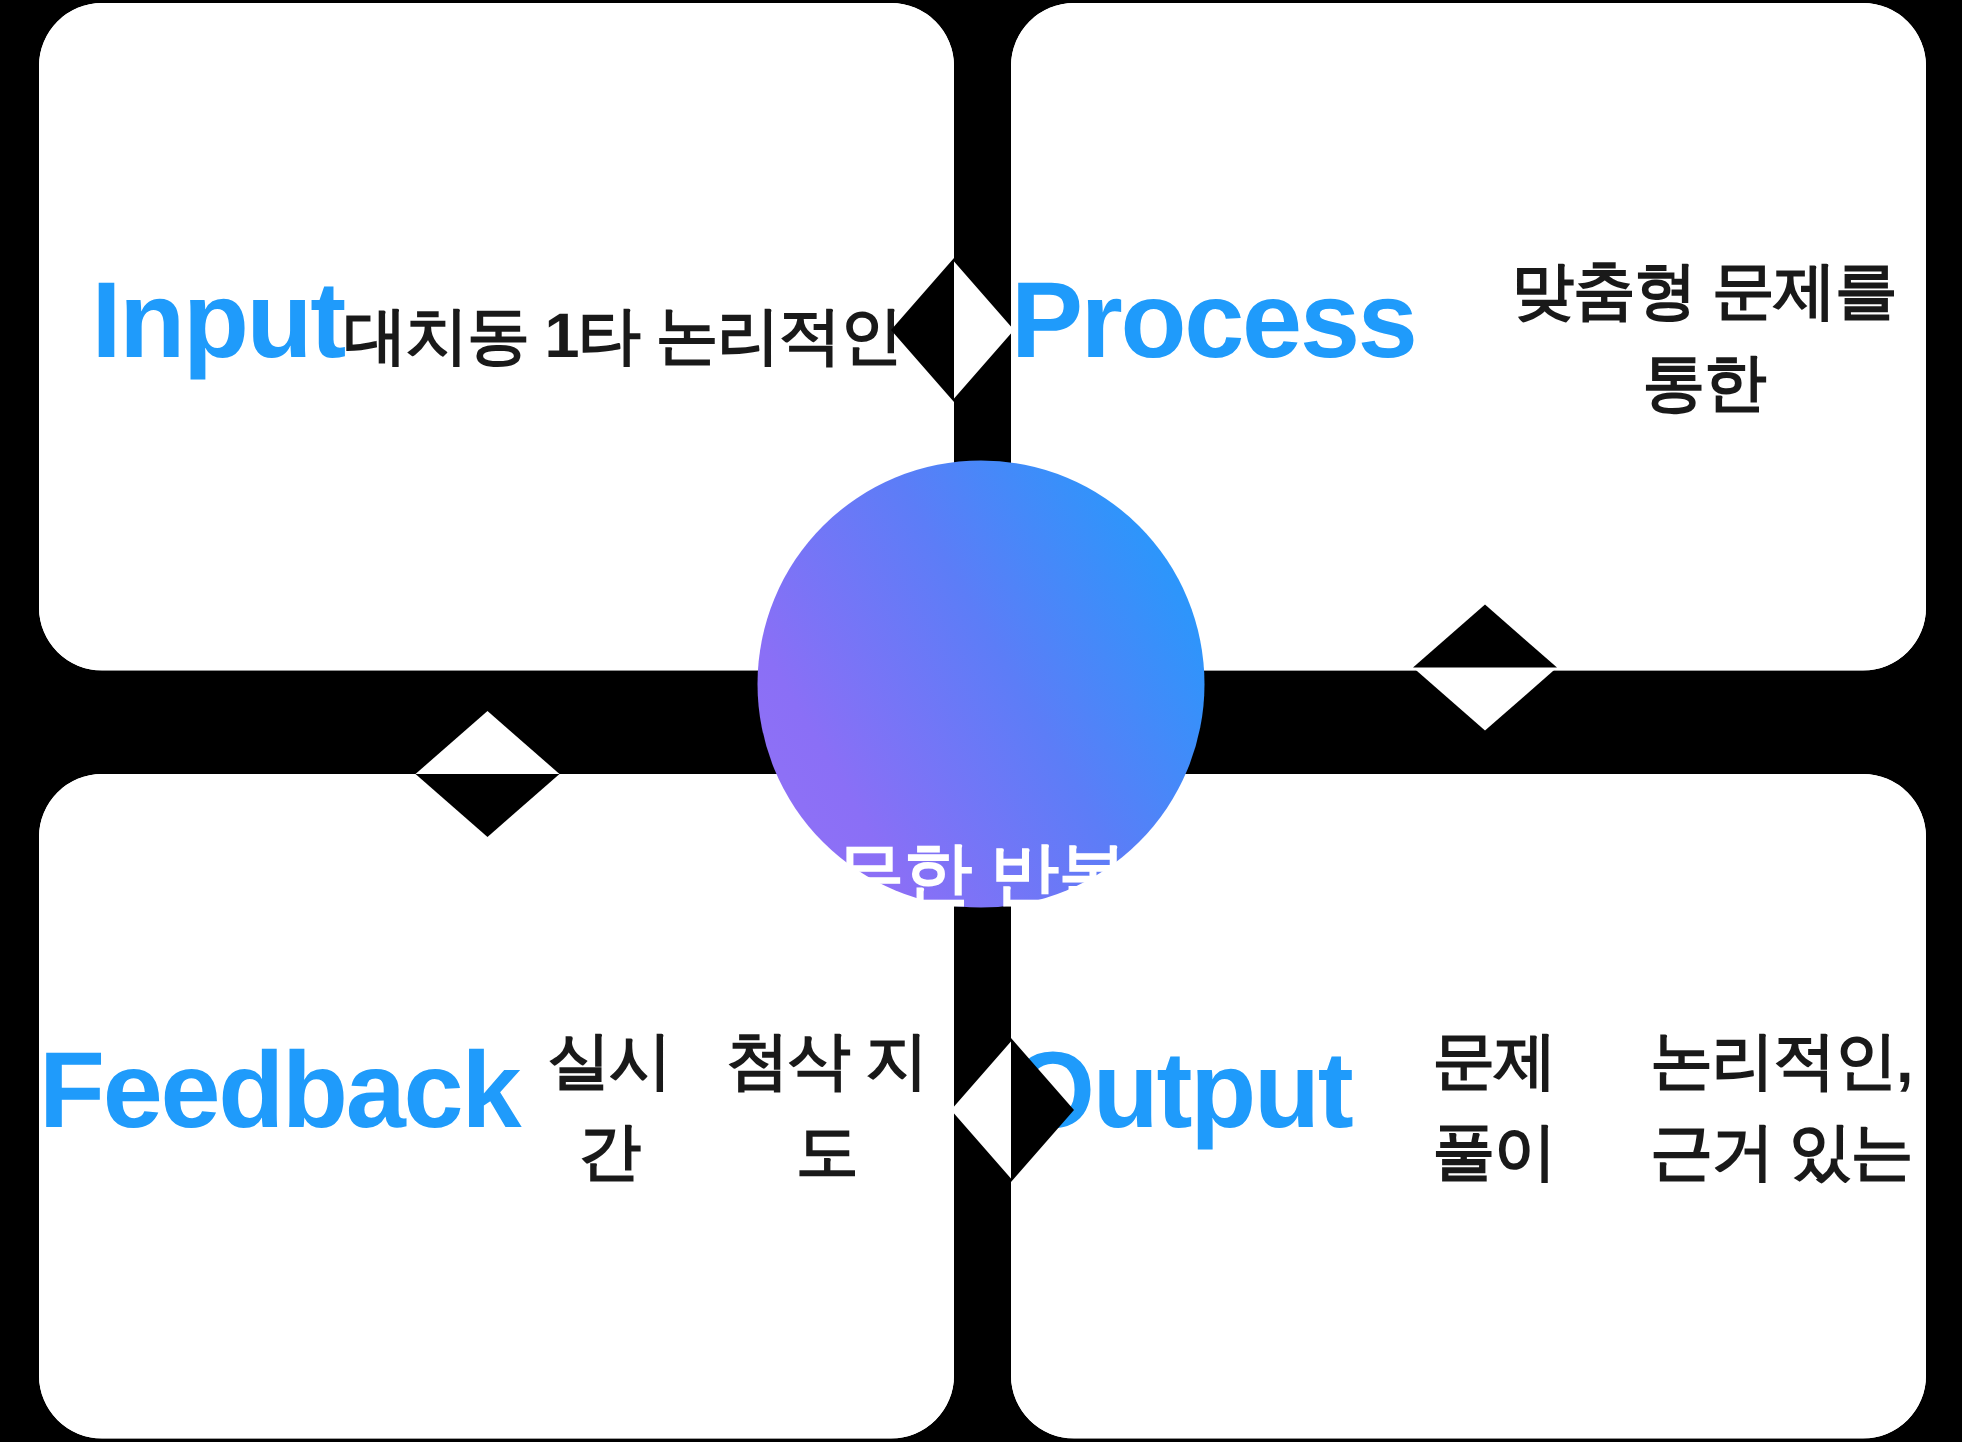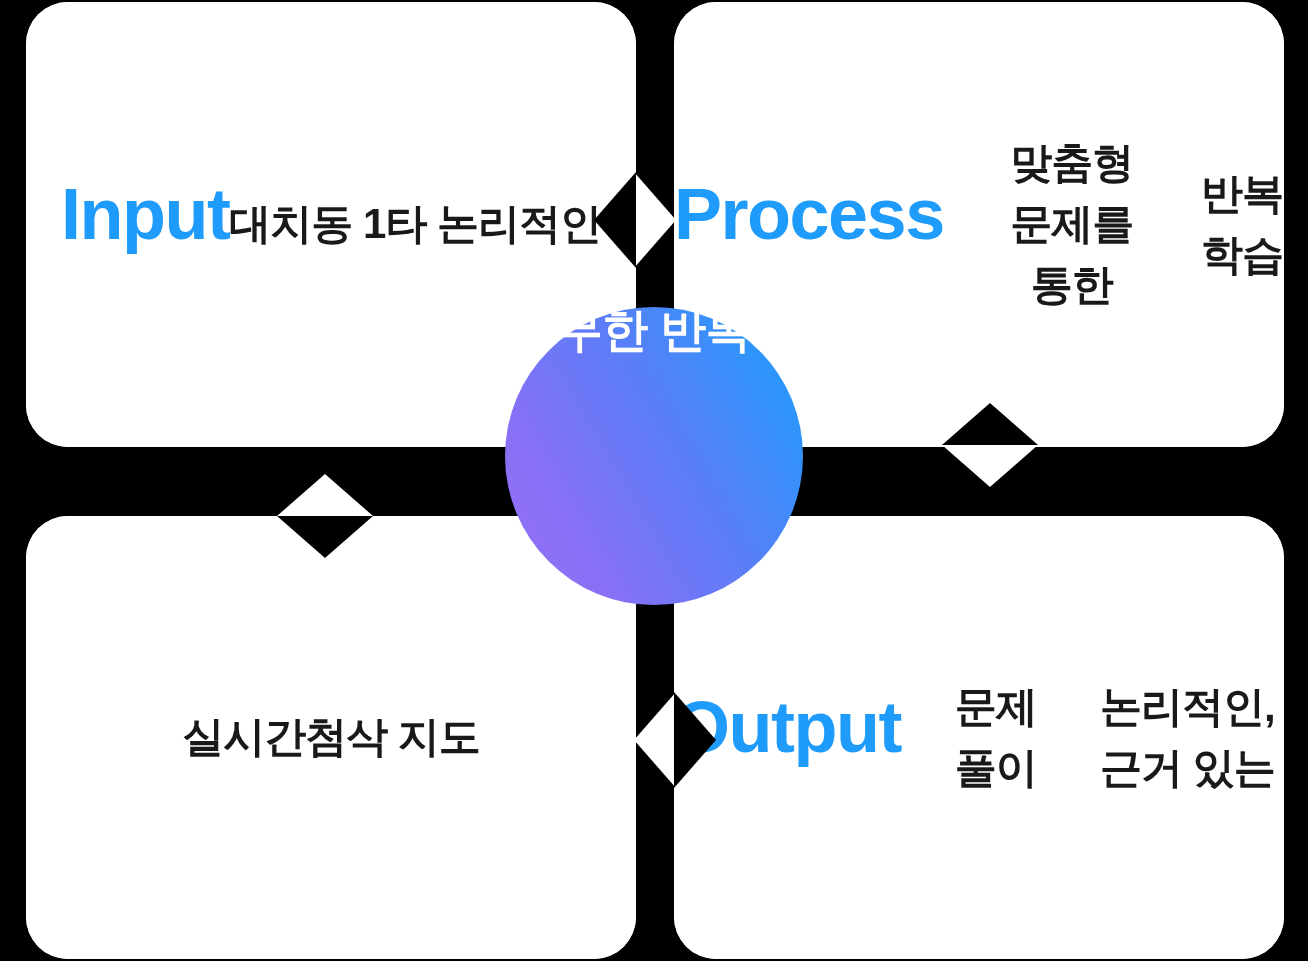--- a/index.html
+++ b/index.html
@@ -192,21 +192,21 @@
   
   #center-circle {
     position: absolute;
     left: 505px;
     top: 307px;
     width: 298px;
     height: 298px;
     border-radius: 50%;
     background: linear-gradient(60deg, #9372F6 0%, #8A6FF6 22%, #5C7DF7 55%, #2E95FB 85%, #1E9BFC 100%);
     display: flex;
-    align-items: flex-start;
+    align-items: flex-end;
     justify-content: center;
     z-index: 10;
   }
   #center-label {
     color: #ffffff;
     font-weight: 700;
     font-size: 46px;
     letter-spacing: -0.5px;
     white-space: nowrap;
     line-height: 1;
@@ -233,24 +233,24 @@
   <div class="arrow" id="arrow-output-left"></div>
 
   <div class="card" id="card-input">
     <h2 class="card-title">Input</h2>
     <p class="card-desc">대치동 1타 논리적인</p>
   </div>
 
   <div class="card" id="card-process">
     <h2 class="card-title">Process</h2>
     <p class="card-desc">맞춤형 문제를 통한</p>
-    <p class="card-desc">반복 학습</p>
   </div>
 
   <div class="card" id="card-feedback">
+    <h2 class="card-title">Feedback</h2>
     <p class="card-desc">실시간</p>
     <p class="card-desc">첨삭 지도</p>
   </div>
 
   <div class="card" id="card-output">
     <h2 class="card-title">Output</h2>
     <p class="card-desc">문제 풀이</p>
     <p class="card-desc">논리적인, 근거 있는</p>
   </div>
 

